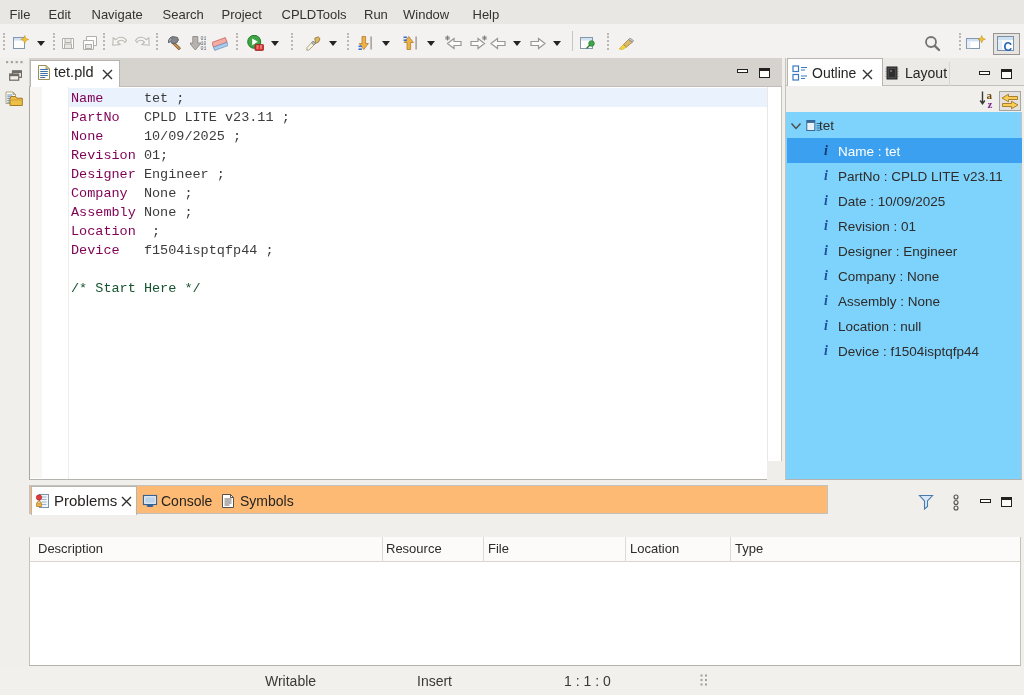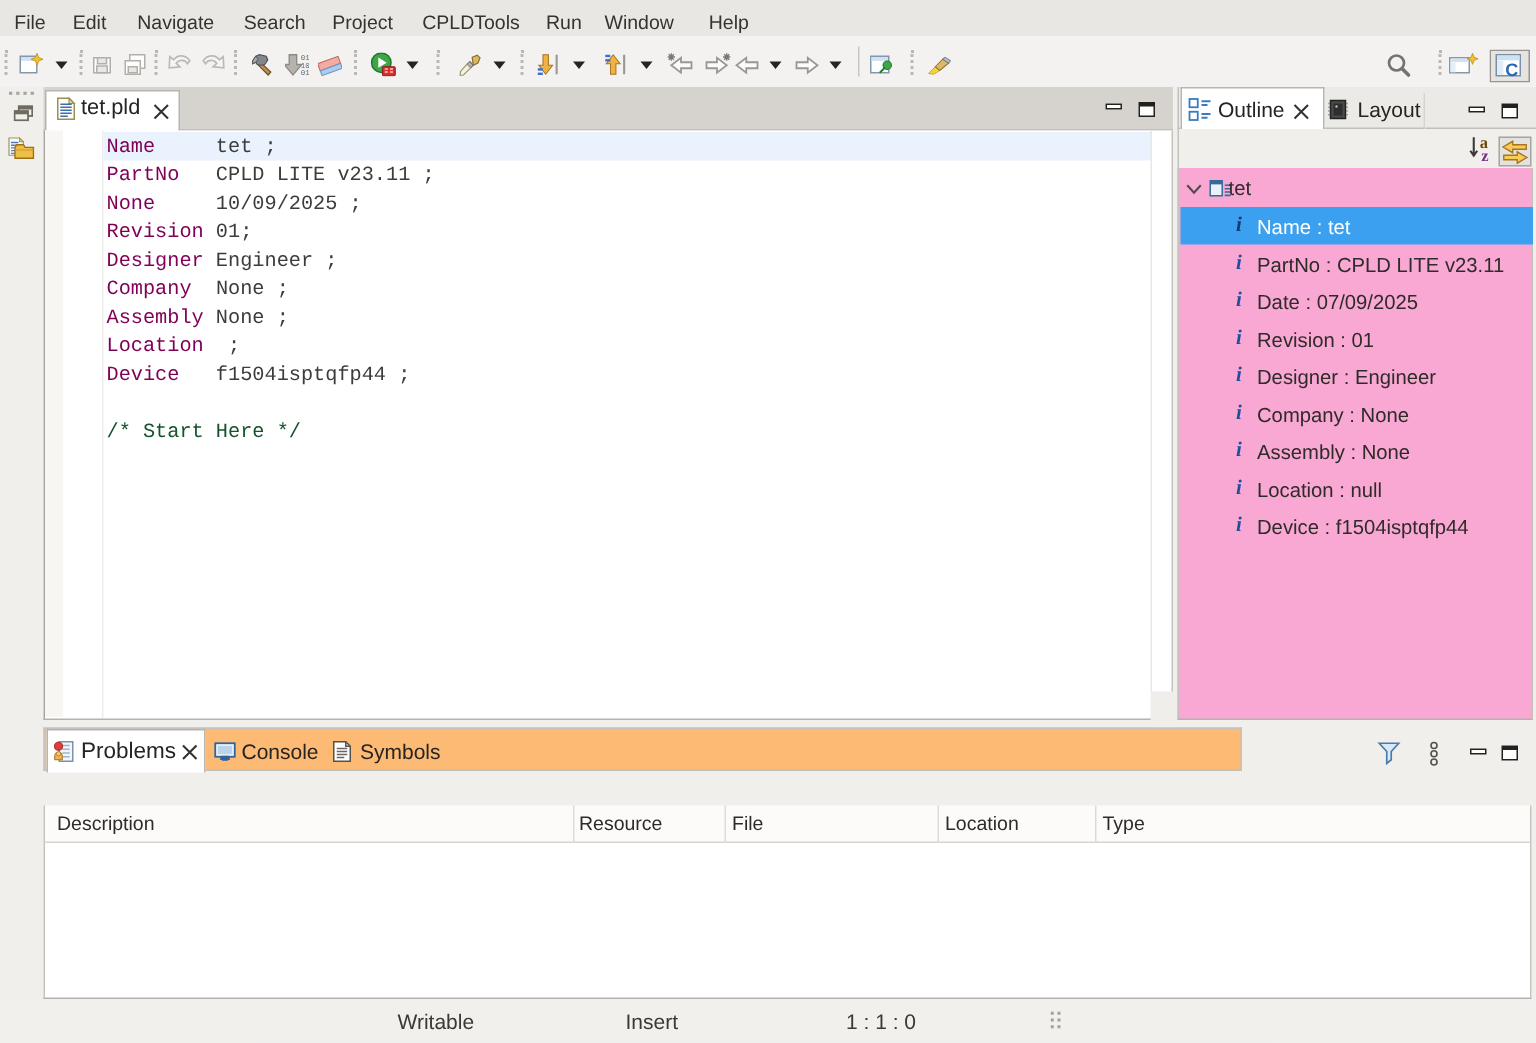--- a/index.html
+++ b/index.html
@@ -20,21 +20,21 @@
 #linenums{position:absolute;left:12px;top:2px;width:15px;height:391px;color:#888;font-family:"Liberation Mono",monospace;font-size:13.5px;line-height:19px;text-align:right}
 #curline{position:absolute;left:39px;top:1px;width:699px;height:19px;background:#e9f2fd}
 #code{position:absolute;left:41px;top:2px;font-family:"Liberation Mono",monospace;font-size:13.5px;line-height:19px;color:#3c3c3c;white-space:pre}
 #code b{color:#7f0055;font-weight:normal}
 #code .cm{color:#14532d}
 
 #rpanel{position:absolute;left:785px;top:58px;width:239px;height:422px}
 #rtabs{position:absolute;left:0;top:0;width:239px;height:28px;background:#eceae6;border-bottom:1px solid #c2beba;border-left:1px solid #c5c1bd}
 #rtab1{position:absolute;left:1px;top:0;width:96px;height:29px;background:#fff;border:1px solid #b8b4b0;border-bottom:none}
 #rtoolbar{position:absolute;left:0;top:28px;width:239px;height:26px;background:#f1efec;border-left:1px solid #c5c1bd}
-#rtree{position:absolute;left:0;top:54px;width:237px;height:368px;background:#f9a8d4;border-left:1px solid #c5c1bd;border-right:1px solid #c5c1bd;border-bottom:1px solid #b5b1ad;font-size:13.5px;color:#2e2b28}
+#rtree{position:absolute;left:0;top:54px;width:237px;height:368px;background:#7dd3fc;border-left:1px solid #c5c1bd;border-right:1px solid #c5c1bd;border-bottom:1px solid #b5b1ad;font-size:13.5px;color:#2e2b28}
 .trow{position:absolute;left:1px;width:235px;height:25px}
 .tsel{background:#3aa0ef;color:#fff}
 .trow span.lbl{position:absolute;left:51px;top:6px}
 .iico{position:absolute;left:37px;top:5px;font-family:"Liberation Serif",serif;font-style:italic;font-weight:bold;font-size:14px;color:#1f4e9c}
 
 #bpanel{position:absolute;left:29px;top:485px;width:992px;height:181px}
 #btabs{position:absolute;left:0;top:0;width:799px;height:29px;background:#fdba74;border:1px solid #c5c1bd;border-bottom:1px solid #c2beba}
 #btab1{position:absolute;left:1px;top:0;width:106px;height:29px;background:#fff;border:1px solid #b8b4b0;border-bottom:none}
 #bitems{position:absolute;left:0;top:29px;width:992px;height:23px;background:#f6f5f2;border-left:1px solid #c5c1bd;border-right:1px solid #c5c1bd;border-bottom:1px solid #d8d5d1;font-size:13.5px;color:#2e2b28}
 #bheader{position:absolute;left:0;top:52px;width:992px;height:25px;background:#fcfbfa;border-left:1px solid #c5c1bd;border-right:1px solid #c5c1bd;border-bottom:1px solid #d8d5d1;font-size:13px;color:#2e2b28}
@@ -341,21 +341,21 @@
   <div class="trow tsel" style="top:26px">
         <span class="iico" style="color:#163a70">i</span>
         <span class="lbl">Name : tet</span>
       </div>
   <div class="trow" style="top:51px">
         <span class="iico">i</span>
         <span class="lbl">PartNo : CPLD LITE v23.11</span>
       </div>
   <div class="trow" style="top:76px">
         <span class="iico">i</span>
-        <span class="lbl">Date : 07/09/2025</span>
+        <span class="lbl">Date : 10/09/2025</span>
       </div>
   <div class="trow" style="top:101px">
         <span class="iico">i</span>
         <span class="lbl">Revision : 01</span>
       </div>
   <div class="trow" style="top:126px">
         <span class="iico">i</span>
         <span class="lbl">Designer : Engineer</span>
       </div>
   <div class="trow" style="top:151px">

